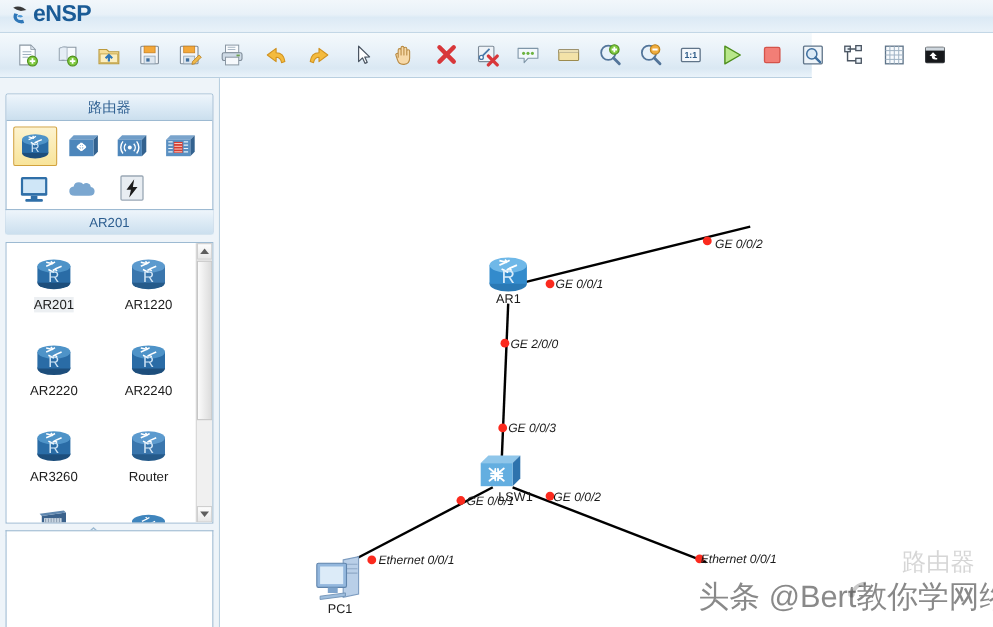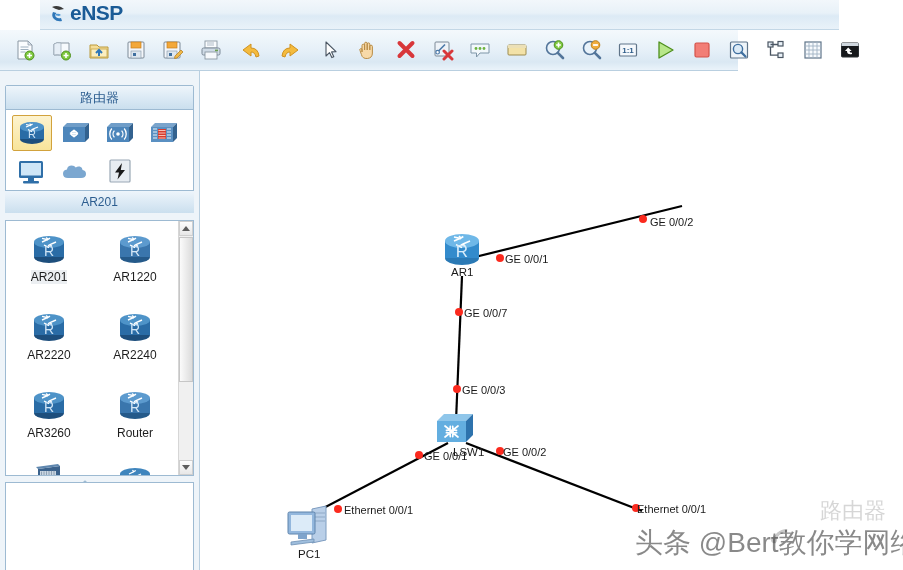--- a/index.html
+++ b/index.html
@@ -20,25 +20,24 @@
     width: 903px;
     height: 570px;
     background: #ffffff;
     overflow: hidden;
   }
 
   
   #titlebar {
     position: absolute;
     left: 0; top: 0;
-    width: 799px; height: 30px;
+    width: 903px; height: 30px;
     background: linear-gradient(to bottom, #f2f7fb 0%, #e8f1f8 45%, #dceaf5 55%, #e9f2f9 100%);
     border-bottom: 1px solid #c3d7e6;
     box-sizing: border-box;
-    margin-left: 40px;
   }
   #app-logo {
     position: absolute;
     left: 8px; top: 3px;
     width: 22px; height: 22px;
   }
   #app-title {
     position: absolute;
     left: 30px; top: 1px;
     font-size: 21px;
@@ -263,20 +262,21 @@
     color: #1a1a1a;
     white-space: nowrap;
     font-family: "Liberation Sans", sans-serif;
   }
   .port-label {
     position: absolute;
     font-size: 11px;
     color: #1a1a1a;
     white-space: nowrap;
     font-family: "Liberation Sans", sans-serif;
+    font-style: italic;
   }
   .port-dot {
     position: absolute;
     width: 8px; height: 8px;
     background: #fb2a1e;
     border-radius: 50%;
   }
 
   
   #watermark {
@@ -771,21 +771,21 @@
     <div class="port-dot" style="left:439px; top:144px"></div>
     <div class="port-dot" style="left:255px; top:237px"></div>
     <div class="port-dot" style="left:253px; top:314px"></div>
     <div class="port-dot" style="left:215px; top:380px"></div>
     <div class="port-dot" style="left:296px; top:376px"></div>
     <div class="port-dot" style="left:134px; top:434px"></div>
     <div class="port-dot" style="left:432px; top:433px"></div>
 
     <div class="port-label" style="left:305px; top:182px">GE 0/0/1</div>
     <div class="port-label" style="left:450px; top:145px">GE 0/0/2</div>
-    <div class="port-label" style="left:264px; top:236px">GE 0/0/7</div>
+    <div class="port-label" style="left:264px; top:236px">GE 2/0/0</div>
     <div class="port-label" style="left:262px; top:313px">GE 0/0/3</div>
     <div class="port-label" style="left:224px; top:379px">GE 0/0/1</div>
     <div class="port-label" style="left:303px; top:375px">GE 0/0/2</div>
     <div class="port-label" style="left:144px; top:433px">Ethernet 0/0/1</div>
     <div class="port-label" style="left:437px; top:432px">Ethernet 0/0/1</div>
 
     <div id="watermark">
       <div id="wm-circle">
         <svg width="56" height="56" viewBox="0 0 56 56">
           <circle cx="28" cy="28" r="27" fill="#ffffff" opacity="0.42"></circle>

